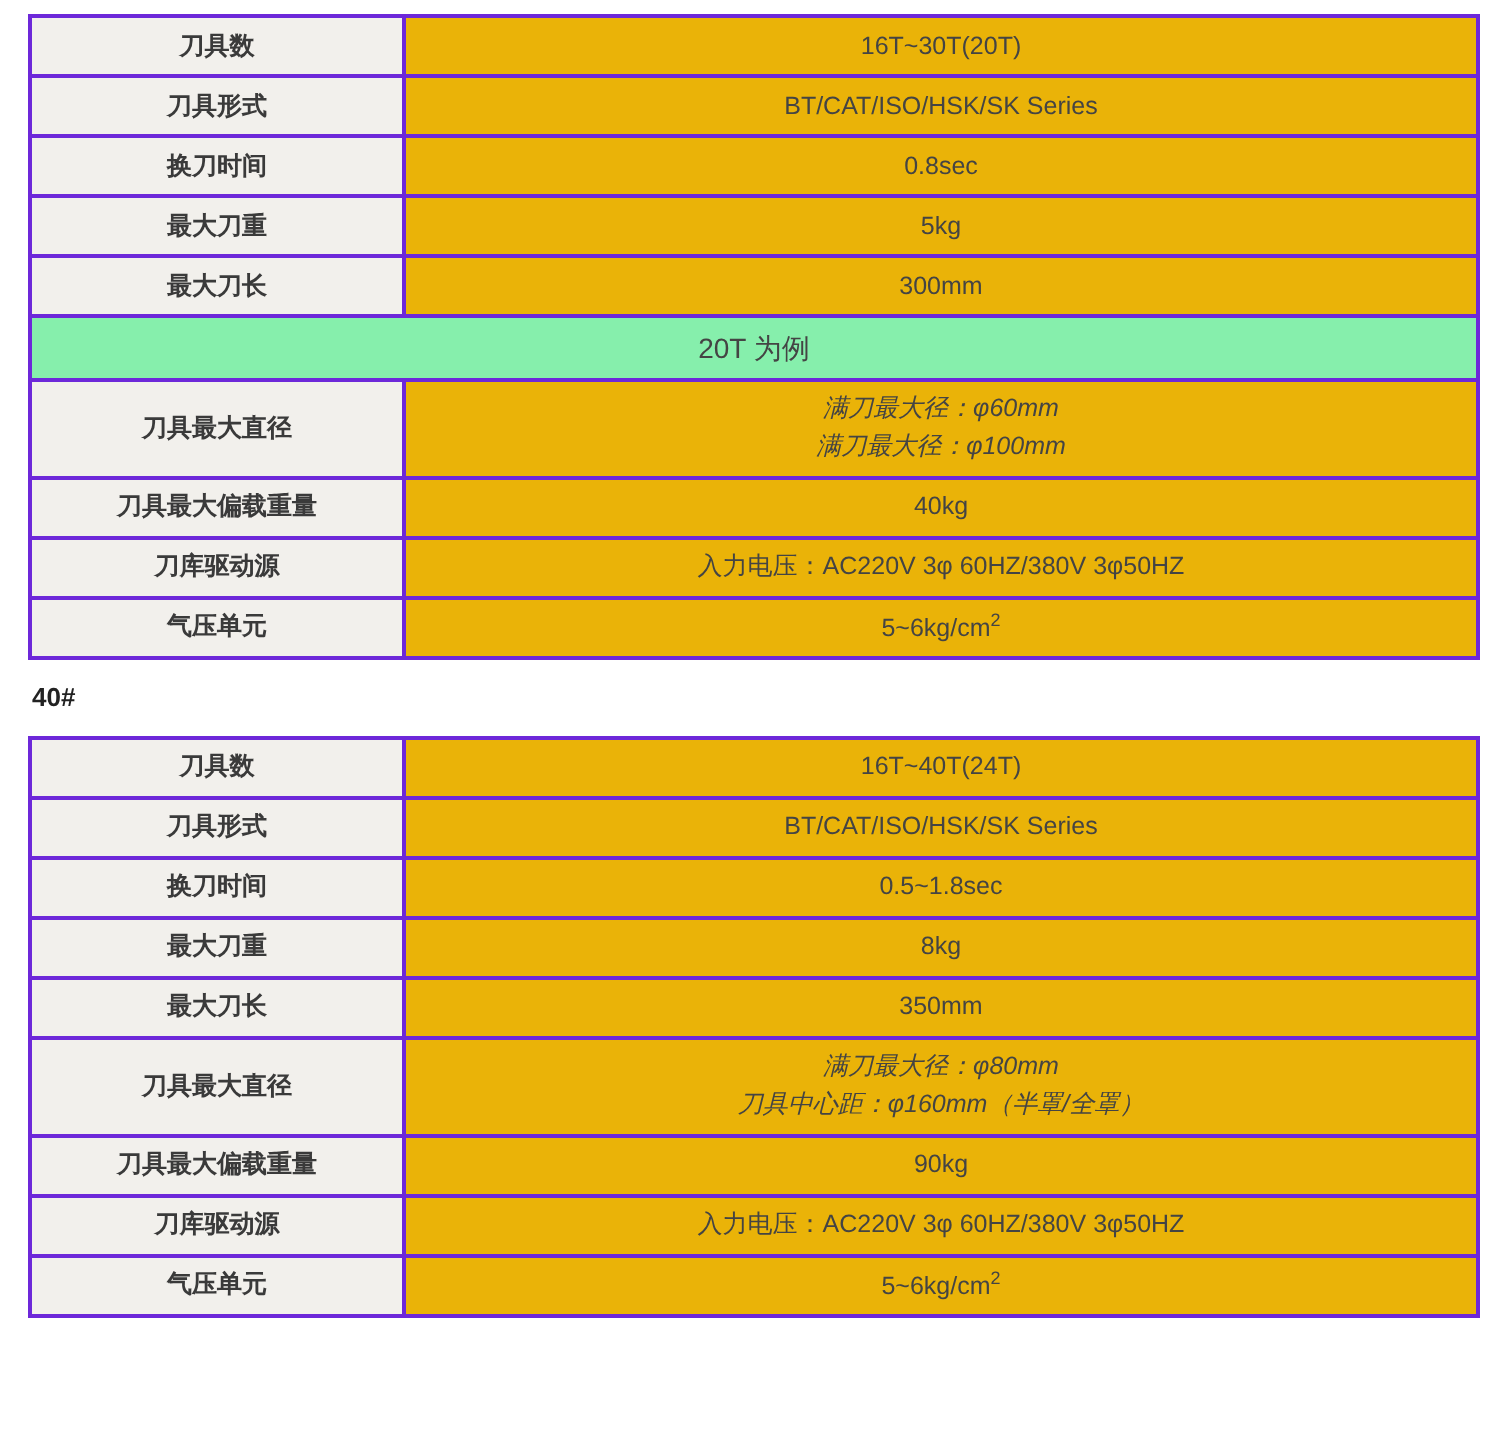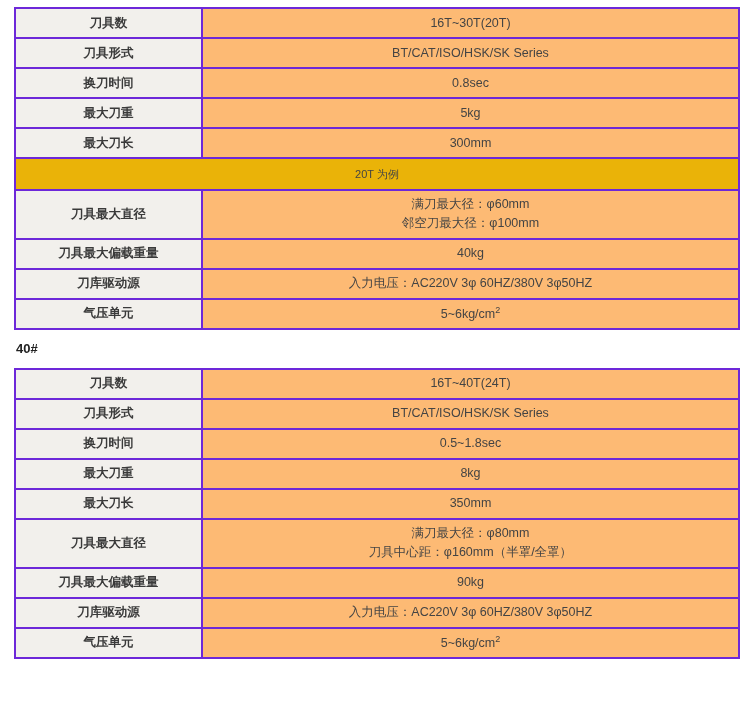--- a/index.html
+++ b/index.html
@@ -34,36 +34,37 @@
   }
   td.label {
     width: 185px;
     background: #f2f0ec;
     font-weight: bold;
     color: #3a3a3a;
     font-size: 12.5px;
     height: 28px;
   }
   td.value {
-    background: #fdba74;
+    background: #eab308;
     color: #444444;
     font-size: 12.5px;
     height: 28px;
     margin-left: 28px;
   }
   td.section {
-    background: #eab308;
+    background: #86efac;
     color: #444444;
-    font-size: 11px;
+    font-size: 14px;
     height: 30px;
     text-align: center;
   }
   td.value .lines {
     display: block;
     padding: 4px 17px;
+    font-style: italic;
   }
   td.value .lines span {
     display: block;
     line-height: 1.55;
   }
   .gap-title {
     height: 38px;
     display: flex;
     align-items: center;
     font-weight: bold;
@@ -104,21 +105,21 @@
         <td class="value">300mm</td>
       </tr>
       <tr>
         <td class="section" colspan="2">20T 为例</td>
       </tr>
       <tr>
         <td class="label">刀具最大直径</td>
         <td class="value">
           <span class="lines">
             <span>满刀最大径：φ60mm</span>
-            <span>邻空刀最大径：φ100mm</span>
+            <span>满刀最大径：φ100mm</span>
           </span>
         </td>
       </tr>
       <tr>
         <td class="label">刀具最大偏载重量</td>
         <td class="value">40kg</td>
       </tr>
       <tr>
         <td class="label">刀库驱动源</td>
         <td class="value">入力电压：AC220V 3φ 60HZ/380V 3φ50HZ</td>

